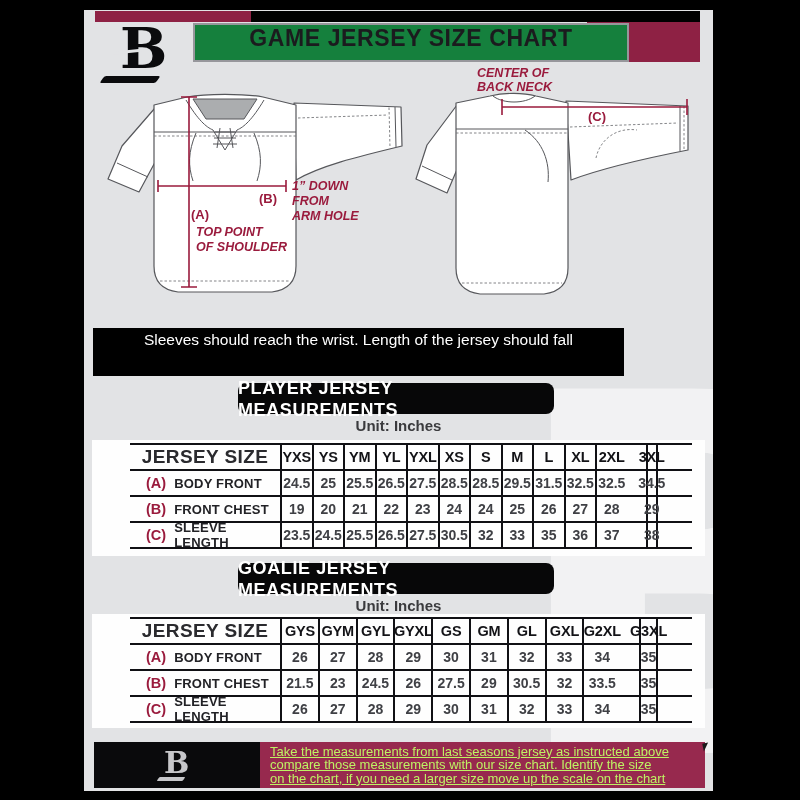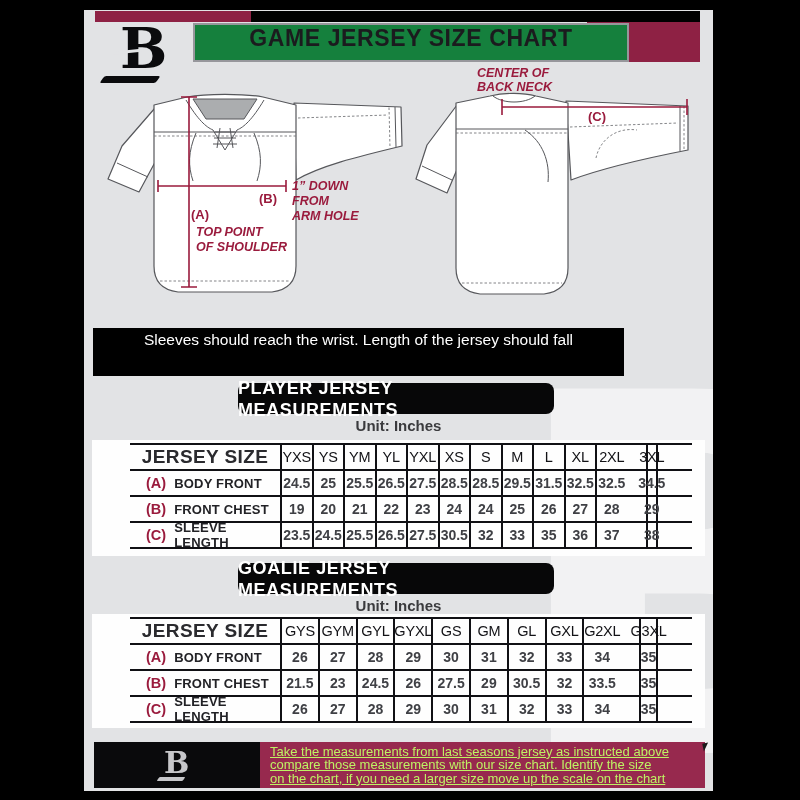--- a/index.html
+++ b/index.html
@@ -47,21 +47,21 @@
   
   .panel{position:absolute;left:92px;width:613px;background:#fefefe;z-index:1;}
   .panel.player{top:440px;height:116px;}
   .panel.goalie{top:614px;height:114px;}
   
   .mtable{position:absolute;width:562px;border-top:2.5px solid #101014;z-index:2;}
   .mtable.player{left:130px;top:443px;}
   .mtable.goalie{left:130px;top:617px;}
   .trow{display:grid;border-bottom:2.5px solid #101014;}
   .cell{height:24px;display:flex;align-items:center;justify-content:center;}
-  .cell.sizeh{border-left:2.5px solid #101014;font-weight:normal;font-size:14.5px;color:#121216;letter-spacing:-.2px;text-align:right;}
+  .cell.sizeh{border-left:2.5px solid #101014;font-weight:bold;font-size:14.5px;color:#121216;letter-spacing:-.2px;text-align:right;}
   .cell.val{border-left:2.5px solid #101014;font-size:14px;font-weight:600;color:#3f4045;}
   .cell.lastv{border-right:2.5px solid #101014;margin-left:19px;}
   .cell.corner{font-size:19px;font-weight:600;color:#2a2a2e;letter-spacing:.4px;}
   .cell.rowlab{justify-content:flex-start;padding-left:16px;}
   .rkey{color:#9A1B3D;font-weight:800;font-size:14.5px;margin-right:8px;}
   .rlab{font-weight:700;font-size:13px;color:#222226;letter-spacing:.2px;}
   
   .footer-black{position:absolute;left:94px;top:742px;width:166px;height:46px;background:#0a0a0c;z-index:2;
                 display:flex;align-items:center;justify-content:center;}
   .flogo{position:relative;width:30px;height:34px;margin-right:8px;}

